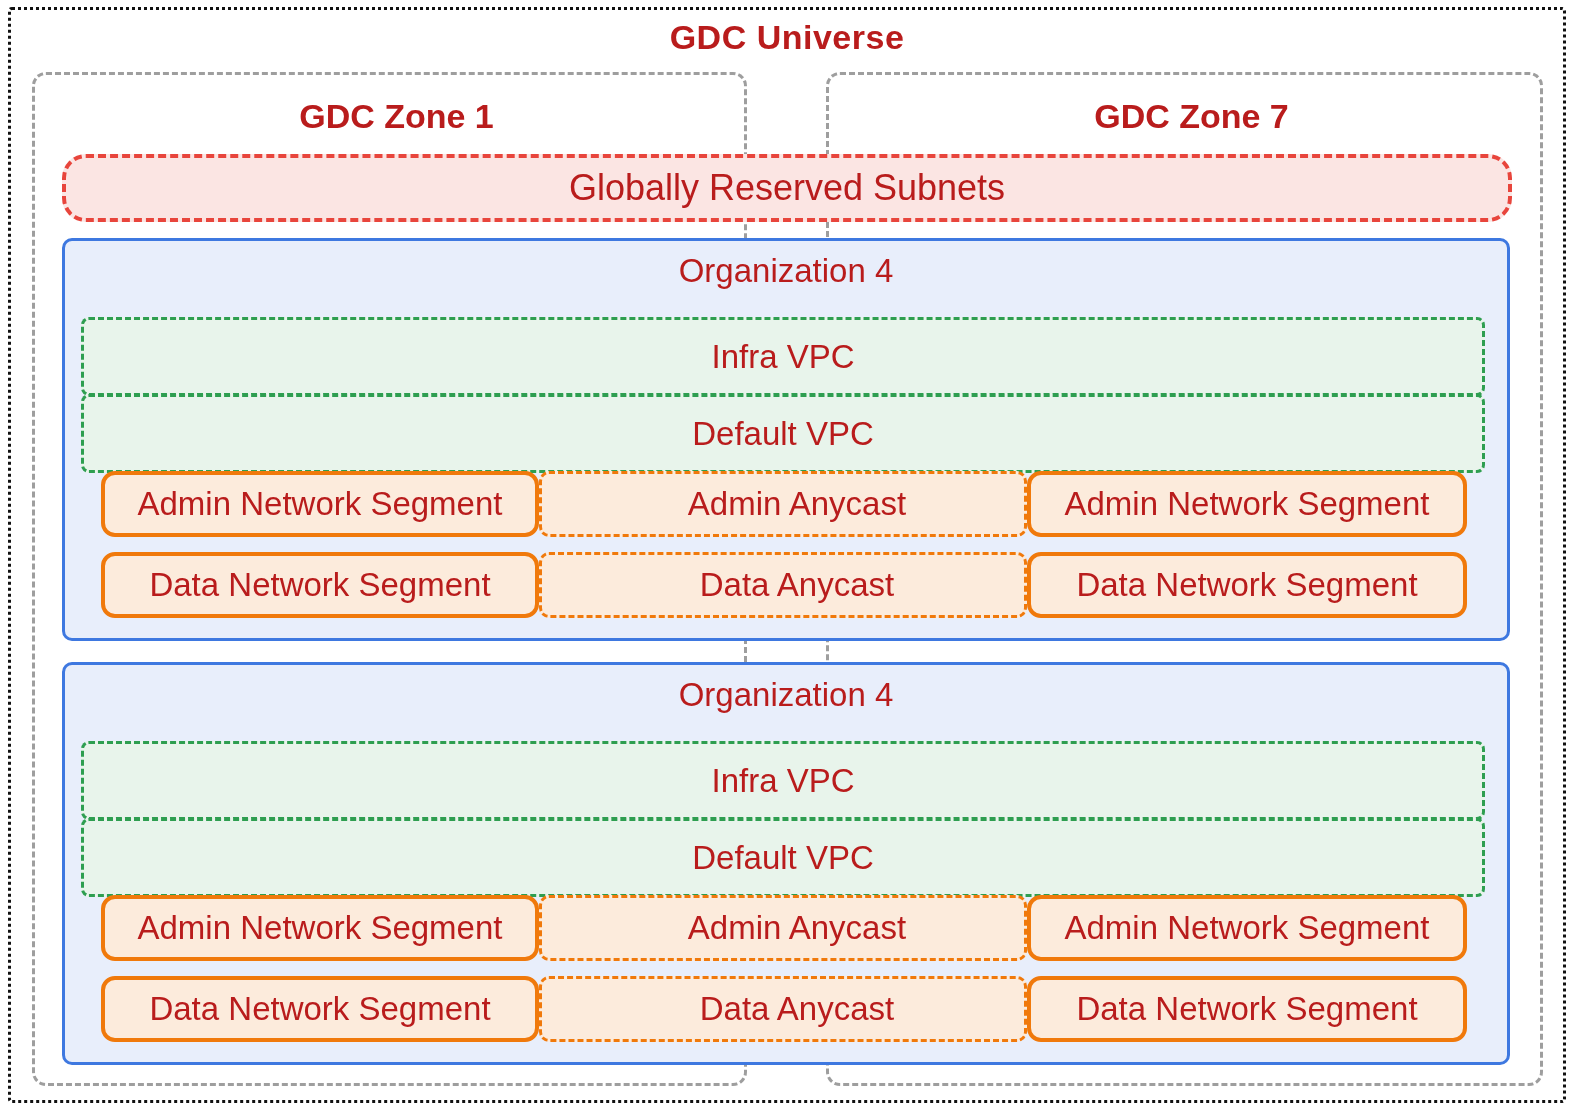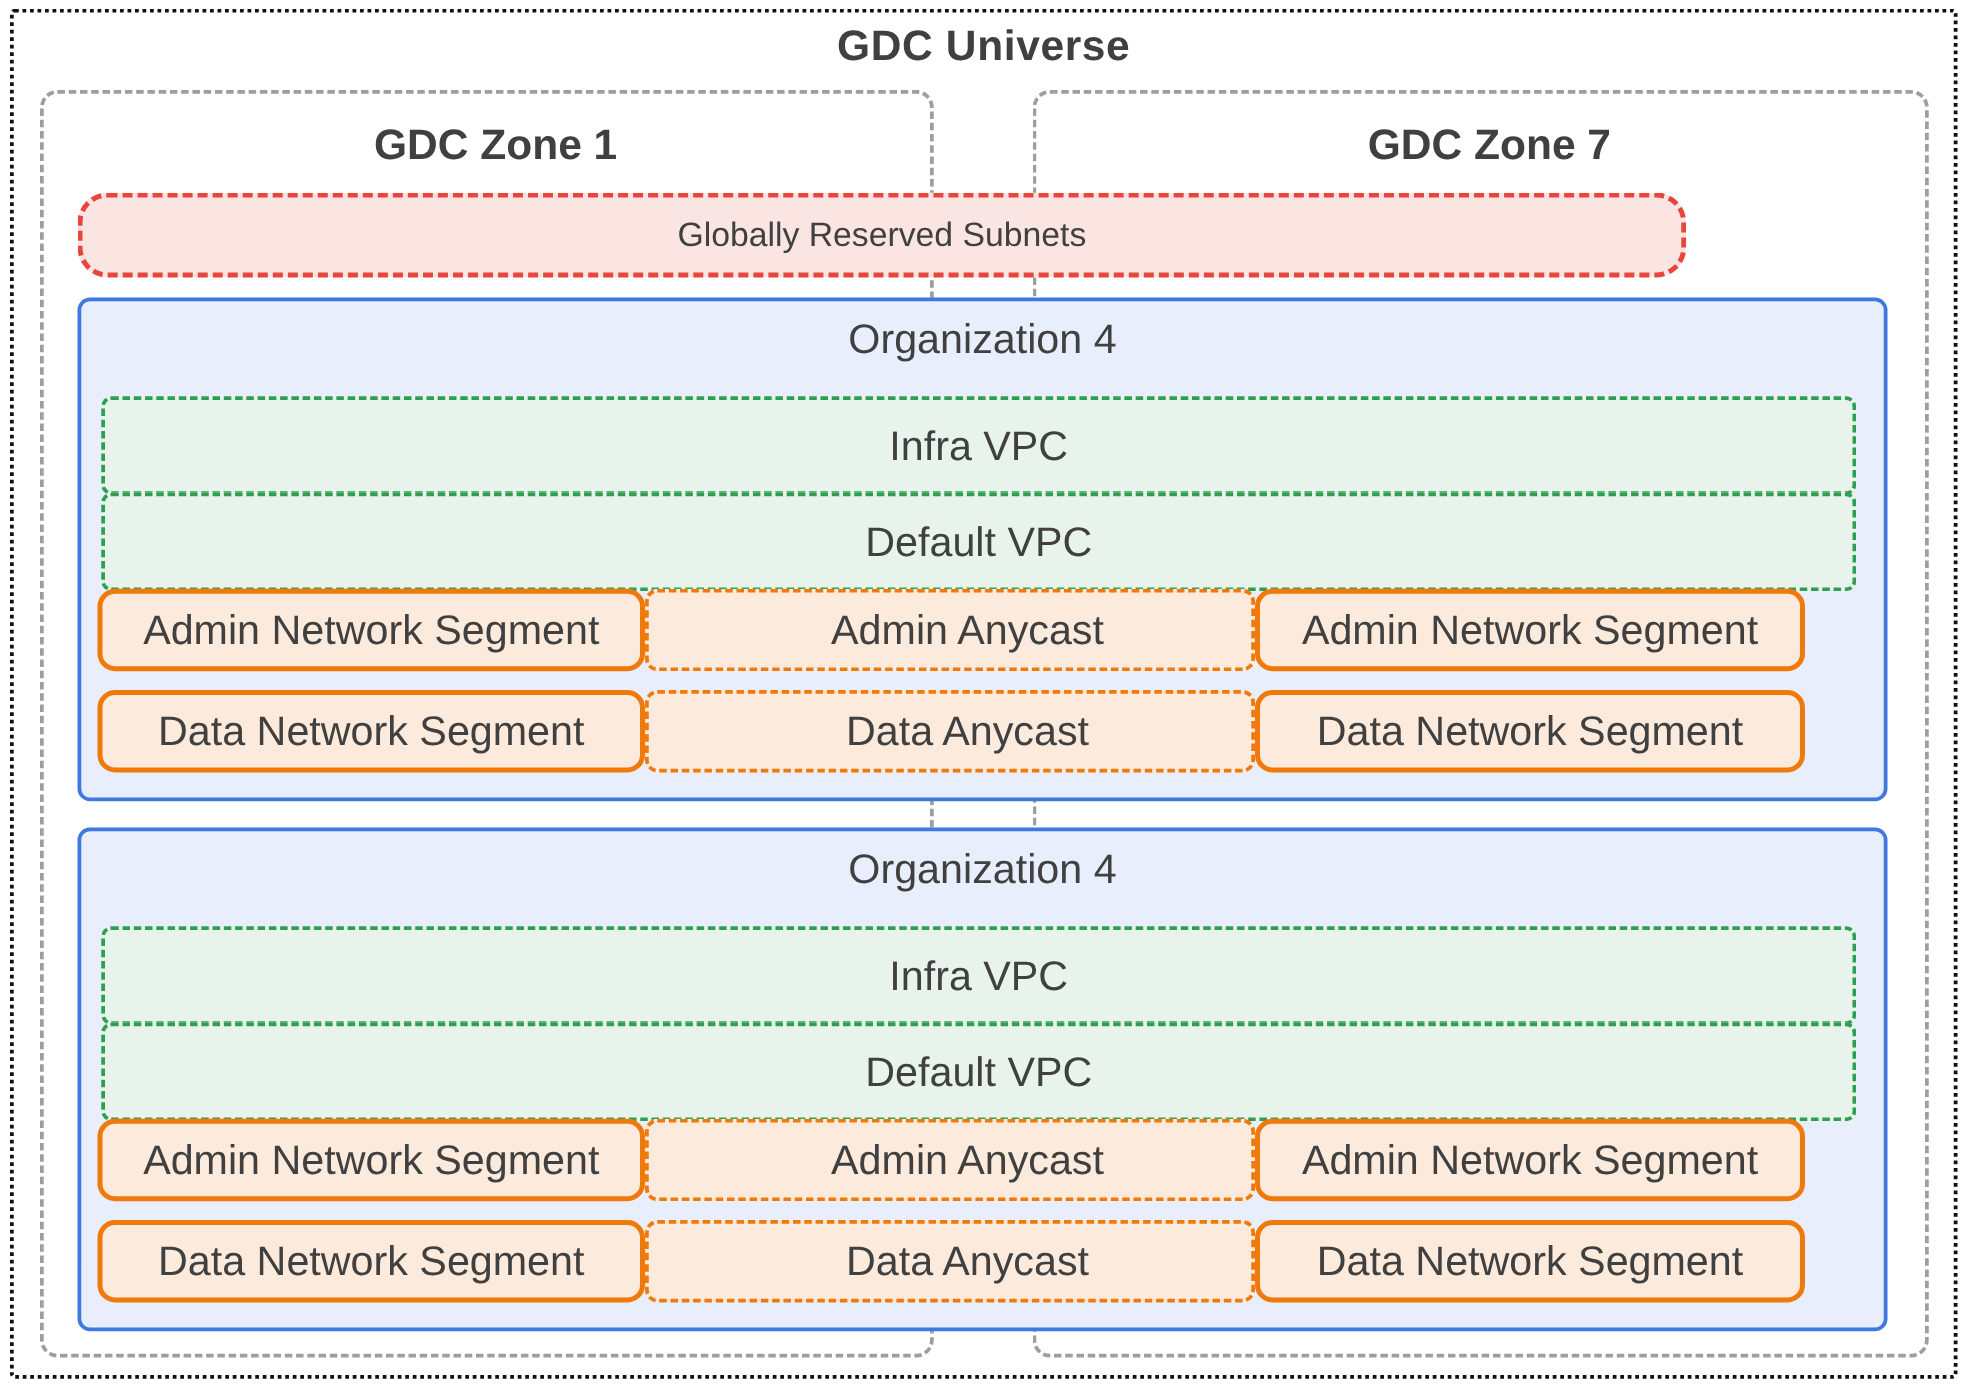--- a/index.html
+++ b/index.html
@@ -1,41 +1,41 @@
 <!DOCTYPE html>
 <html style="--outer-border: #111111; --zone-border: #9E9E9E; --reserved-border: #E8453C; --reserved-fill: #FBE5E3; --org-border: #3E78E0; --org-fill: #E8EEFB; --vpc-border: #2E9E50; --vpc-fill: #E8F4EB; --segment-border: #F0790B; --segment-fill: #FCEBDC;"><head>
 <meta charset="utf-8">
 <style>
   html,body{margin:0;padding:0;background:#fff;}
   .canvas{
     position:relative;width:1574px;height:1110px;background:#fff;overflow:hidden;
-    font-family:"Liberation Sans", sans-serif;color:#404040;
+    font-family:"Liberation Sans", sans-serif;color:#b91c1c;
   }
   .outer-border{
     position:absolute;left:8px;right:8px;top:7px;bottom:7px;
     border:3px dotted var(--outer-border,#111);border-radius:4px;
   }
   .universe-title{
     position:absolute;left:0;right:0;top:18px;text-align:center;
     font-size:34px;font-weight:bold;letter-spacing:.5px;
   }
   .zone{
     position:absolute;top:72px;height:1014px;box-sizing:border-box;
     border:3px dashed var(--zone-border,#9E9E9E);border-radius:14px;
   }
   .zone1{left:32px;width:715px;}
   .zone2{left:826px;width:717px;}
   .zone-title{
     margin-top:22px;text-align:center;font-size:34px;font-weight:bold;margin-left:14px;
   }
   .grs{
-    position:absolute;left:62px;top:154px;width:1287px;height:68px;box-sizing:border-box;
+    position:absolute;left:62px;top:154px;width:1450px;height:68px;box-sizing:border-box;
     border:4px dashed var(--reserved-border,#E8453C);border-radius:24px;
     background:var(--reserved-fill,#FBE5E3);
-    display:flex;align-items:center;justify-content:center;font-size:27px;
+    display:flex;align-items:center;justify-content:center;font-size:36px;
   }
   .org{
     position:absolute;left:62px;width:1448px;height:403px;box-sizing:border-box;
     border:3px solid var(--org-border,#3E78E0);border-radius:10px;
     background:var(--org-fill,#E8EEFB);
   }
   .org1{top:238px;}
   .org2{top:662px;}
   .org-title{
     position:absolute;left:0;right:0;top:11px;text-align:center;font-size:33px;
@@ -43,21 +43,21 @@
   .vpc{
     position:absolute;left:16px;right:22px;height:79px;box-sizing:border-box;
     border:3px dashed var(--vpc-border,#2E9E50);border-radius:8px;
     background:var(--vpc-fill,#E8F4EB);
     display:flex;align-items:center;justify-content:center;font-size:33px;
   }
   .vpc-infra{top:76px;}
   .vpc-default{top:153px;}
   .seg-row{
     position:absolute;left:13px;right:17px;height:68px;
-    display:flex;justify-content:flex-start;
+    display:flex;justify-content:center;
   }
   .row-admin{top:230px;}
   .row-data{top:311px;border-radius:24px;}
   .seg{
     box-sizing:border-box;height:66px;border-radius:14px;
     background:var(--segment-fill,#FCEBDC);
     display:flex;align-items:center;justify-content:center;font-size:33px;
   }
   .seg-solid{border:4px solid var(--segment-border,#F0790B);width:438px;}
   .seg-solid.right{width:440px;}

